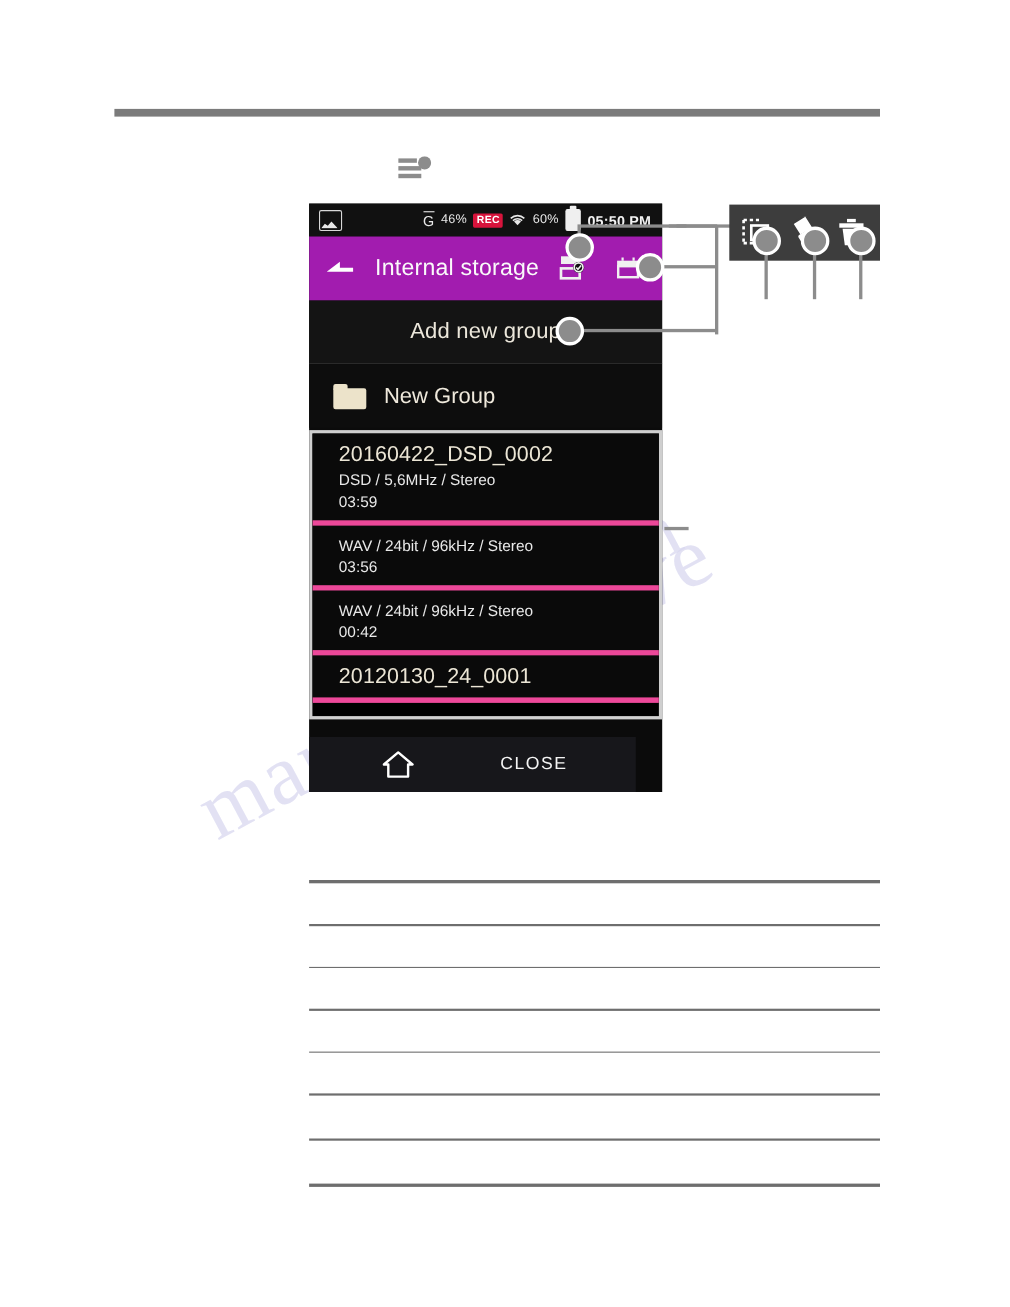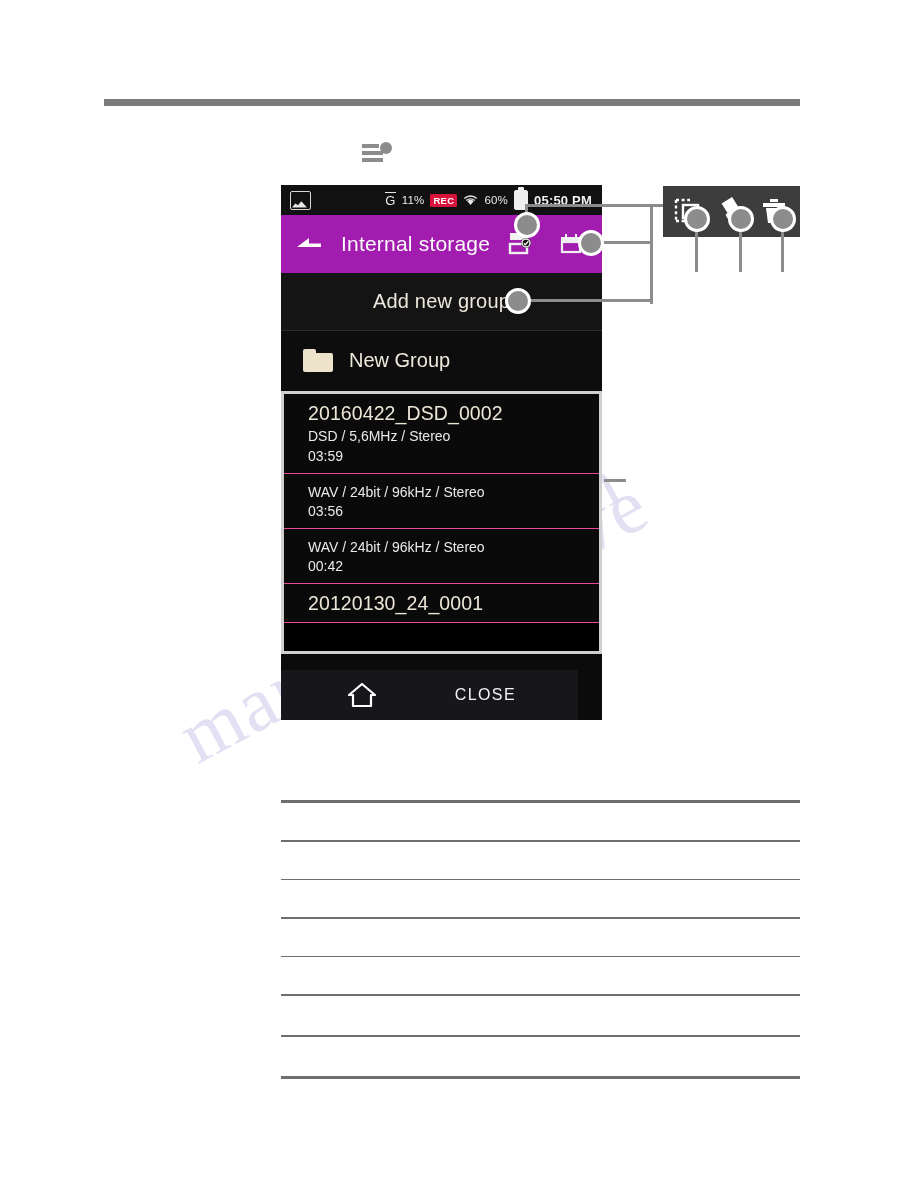--- a/index.html
+++ b/index.html
@@ -101,21 +101,21 @@
     background:#ece3ca;border-radius:1px 2px 2px 2px;
   }
   .folder-label{margin-left:16px;color:#efe9dc;font-size:20px;}
 
   
   .filelist-wrap{
     margin:2px 0 0 0;border:3px solid #cfcfcf;background:#000;
     height:263px;box-sizing:border-box;position:relative;overflow:hidden;
   }
   .file-item{
-    padding:7px 0 7px 24px;border-bottom:1px solid #ec4899;box-sizing:border-box;
+    padding:7px 0 7px 24px;border-bottom:5px solid #ec4899;box-sizing:border-box;
     background:#0a0a0a;
   }
   .file-title{color:#ece6d6;font-size:19.5px;letter-spacing:.1px;line-height:1.25;}
   .file-meta{color:#e9e9e9;font-size:14px;line-height:1.45;margin-top:1px;}
   .file-dur{color:#e9e9e9;font-size:14px;line-height:1.35;}
 
   
   .bottombar{
     position:absolute;left:0;bottom:0;width:297px;height:50px;
     background:#17171b;display:flex;align-items:center;
@@ -176,21 +176,21 @@
     <rect x="0" y="16" width="21" height="4" fill="#8c8c8c"></rect>
     <circle cx="24" cy="6" r="6" fill="#8c8c8c"></circle>
   </svg>
 
   <div class="device">
 
     <div class="statusbar">
       <div class="sb-photo"></div>
       <div class="sb-right">
         <span class="sb-g">G</span>
-        <span>11%</span>
+        <span>46%</span>
         <span class="sb-rec">REC</span>
         <svg class="sb-wifi" viewBox="0 0 16 12">
           <path d="M8 11.2 L4.6 7.4 A5 5 0 0 1 11.4 7.4 Z" fill="#e8e8e8"></path>
           <path d="M1.4 4.4 A9.6 9.6 0 0 1 14.6 4.4" stroke="#e8e8e8" stroke-width="1.5" fill="none"></path>
           <path d="M3.5 6.6 A6.6 6.6 0 0 1 12.5 6.6" stroke="#e8e8e8" stroke-width="1.4" fill="none"></path>
         </svg>
         <span>60%</span>
         <span class="sb-batt"></span>
         <span class="sb-time">05:50 PM</span>
       </div>

